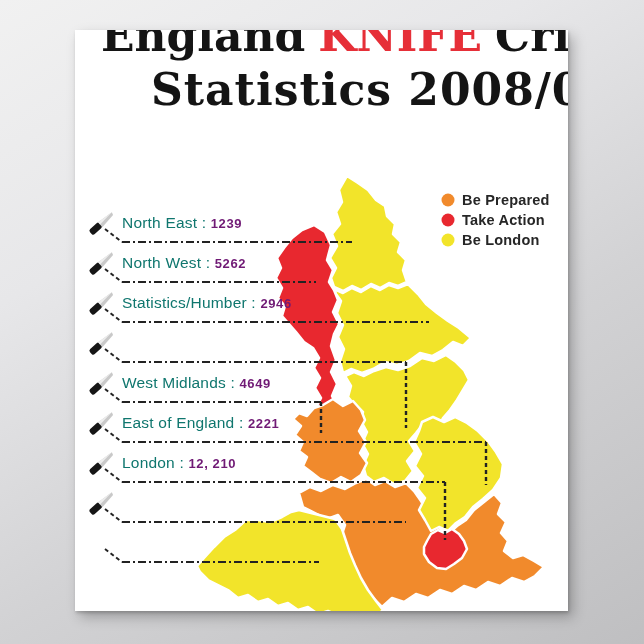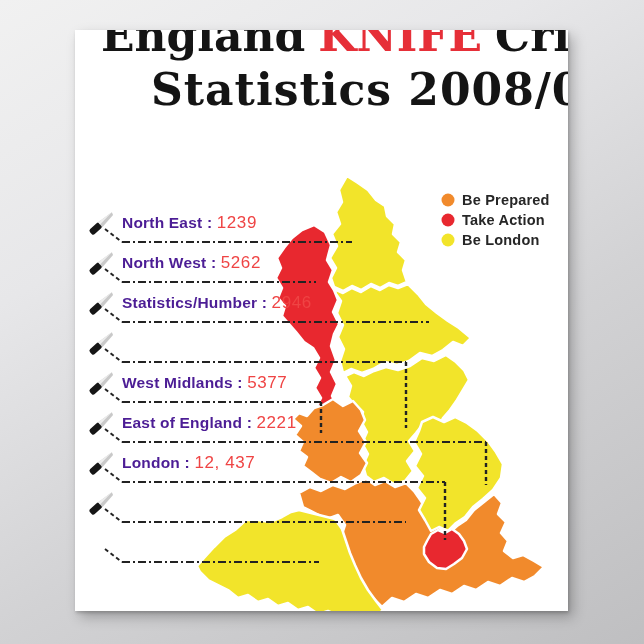--- a/index.html
+++ b/index.html
@@ -11,23 +11,23 @@
          white-space:nowrap;line-height:1.05;}
   .title-line1{top:-17px;left:26px;font-size:44px;}
   .title-line1 .t-word{margin-right:13px;}
   .title-line1 .t-red{color:#e62f38;text-align:center;}
   .title-line2{top:37px;left:76px;font-size:44px;letter-spacing:1px;}
   .map-svg{position:absolute;left:115px;top:140px;width:380px;height:450px;}
   .leader-svg{position:absolute;left:0;top:0;width:493px;height:581px;pointer-events:none;}
   .row{position:absolute;left:12px;height:32px;display:flex;align-items:center;}
   .knife{width:30px;height:30px;margin-right:5px;flex:none;}
   .row-text{white-space:nowrap;}
-  .lbl,.sep{font-size:15.5px;font-weight:bold;color:#4c1d95;letter-spacing:.2px;}
+  .lbl,.sep{font-size:15.5px;font-weight:normal;color:#0f766e;letter-spacing:.2px;}
   .sep{white-space:pre;}
-  .val{font-size:17px;font-weight:normal;color:#ef4444;letter-spacing:.6px;}
+  .val{font-size:13px;font-weight:bold;color:#701a75;letter-spacing:.6px;}
   .legend{position:absolute;top:160px;left:366px;}
   .legend-item{display:flex;align-items:center;height:20px;}
   .legend-dot{width:14px;height:14px;margin-right:7px;flex:none;}
   .legend-label{font-size:14.5px;font-weight:bold;color:#262626;letter-spacing:.2px;}
   .region{stroke:#ffffff;stroke-width:2.5;stroke-linejoin:round;}
   .lead{fill:none;stroke:#222222;stroke-width:2;}
   .lead-h{stroke-dasharray:8 3 2 3;}
   .lead-d{stroke-dasharray:4 3;}
   .lead-v{stroke-dasharray:4 3;stroke-width:2.4;}
 </style>
@@ -119,41 +119,41 @@
         </svg>
     </div>
     <div class="row" style="top:337px">
       <svg class="knife" viewBox="0 0 30 30">
           <g transform="rotate(-42 15 15)">
             <rect x="0" y="11.6" width="13" height="6.8" rx="2.2" fill="#161616"></rect>
             <polygon points="12.5,11.9 29.5,13.6 28.6,16.4 12.5,18.3" fill="#c9c9c9"></polygon>
             <polygon points="12.5,11.9 29.5,13.6 12.5,14.9" fill="#ededed"></polygon>
           </g>
         </svg>
-      <div class="row-text"><span class="lbl">West Midlands</span><span class="sep"> : </span><span class="val">5377</span></div>
+      <div class="row-text"><span class="lbl">West Midlands</span><span class="sep"> : </span><span class="val">4649</span></div>
     </div>
     <div class="row" style="top:377px">
       <svg class="knife" viewBox="0 0 30 30">
           <g transform="rotate(-42 15 15)">
             <rect x="0" y="11.6" width="13" height="6.8" rx="2.2" fill="#161616"></rect>
             <polygon points="12.5,11.9 29.5,13.6 28.6,16.4 12.5,18.3" fill="#c9c9c9"></polygon>
             <polygon points="12.5,11.9 29.5,13.6 12.5,14.9" fill="#ededed"></polygon>
           </g>
         </svg>
       <div class="row-text"><span class="lbl">East of England</span><span class="sep"> : </span><span class="val">2221</span></div>
     </div>
     <div class="row" style="top:417px">
       <svg class="knife" viewBox="0 0 30 30">
           <g transform="rotate(-42 15 15)">
             <rect x="0" y="11.6" width="13" height="6.8" rx="2.2" fill="#161616"></rect>
             <polygon points="12.5,11.9 29.5,13.6 28.6,16.4 12.5,18.3" fill="#c9c9c9"></polygon>
             <polygon points="12.5,11.9 29.5,13.6 12.5,14.9" fill="#ededed"></polygon>
           </g>
         </svg>
-      <div class="row-text"><span class="lbl">London</span><span class="sep"> : </span><span class="val">12, 437</span></div>
+      <div class="row-text"><span class="lbl">London</span><span class="sep"> : </span><span class="val">12, 210</span></div>
     </div>
     <div class="row" style="top:457px">
       <svg class="knife" viewBox="0 0 30 30">
           <g transform="rotate(-42 15 15)">
             <rect x="0" y="11.6" width="13" height="6.8" rx="2.2" fill="#161616"></rect>
             <polygon points="12.5,11.9 29.5,13.6 28.6,16.4 12.5,18.3" fill="#c9c9c9"></polygon>
             <polygon points="12.5,11.9 29.5,13.6 12.5,14.9" fill="#ededed"></polygon>
           </g>
         </svg>
     </div>

